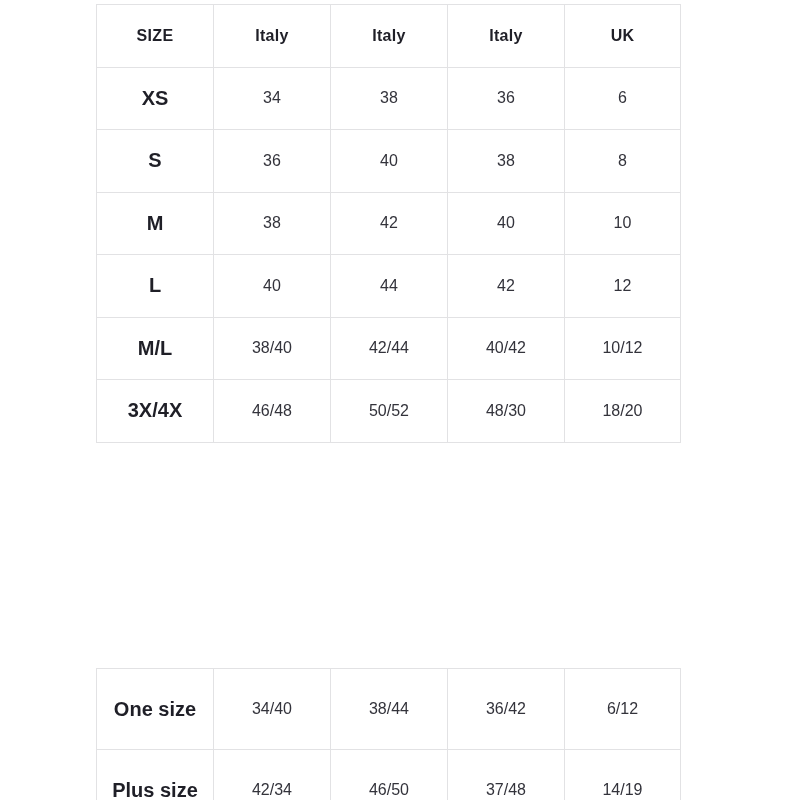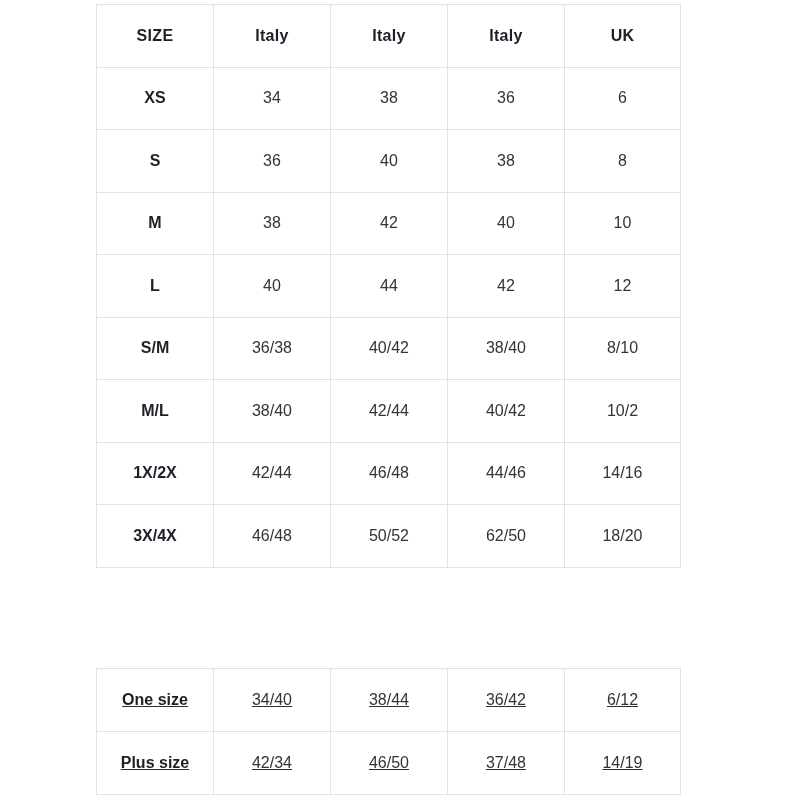--- a/index.html
+++ b/index.html
@@ -43,33 +43,33 @@
     font-weight: 400;
     padding: 4px;
   }
   table.size-table col.c0 { width: 117px; }
   table.size-table col.c1 { width: 117px; }
   table.size-table col.c2 { width: 117px; }
   table.size-table col.c3 { width: 117px; }
   table.size-table col.c4 { width: 116px; }
 
   .primary tr { height: 62.5px; }
-  .secondary tr { height: 63px; text-decoration: underline; }
+  .secondary tr { height: 81px; }
 
   table.size-table th,
   table.size-table td.rowhead {
     font-weight: 700;
     color: #1f1f27;
   }
   table.size-table th {
     font-size: 16px;
     letter-spacing: 0.3px;
   }
   table.size-table td.rowhead {
-    font-size: 16px;
+    font-size: 20px;
   }
   .secondary td.rowhead {
     font-size: 16px;
   }
 </style>
 </head>
 <body>
 
 <div class="page">
 
@@ -114,45 +114,31 @@
           <td>10</td>
         </tr>
         <tr>
           <td class="rowhead">L</td>
           <td>40</td>
           <td>44</td>
           <td>42</td>
           <td>12</td>
         </tr>
         <tr>
-          <td class="rowhead">S/M</td>
-          <td>36/38</td>
-          <td>40/42</td>
-          <td>38/40</td>
-          <td>8/10</td>
-        </tr>
-        <tr>
           <td class="rowhead">M/L</td>
           <td>38/40</td>
           <td>42/44</td>
           <td>40/42</td>
-          <td>10/2</td>
-        </tr>
-        <tr>
-          <td class="rowhead">1X/2X</td>
-          <td>42/44</td>
-          <td>46/48</td>
-          <td>44/46</td>
-          <td>14/16</td>
+          <td>10/12</td>
         </tr>
         <tr>
           <td class="rowhead">3X/4X</td>
           <td>46/48</td>
           <td>50/52</td>
-          <td>62/50</td>
+          <td>48/30</td>
           <td>18/20</td>
         </tr>
       </tbody>
     </table>
   </div>
 
   <div class="table-wrap secondary">
     <table class="size-table">
       <colgroup>
         <col class="c0">

